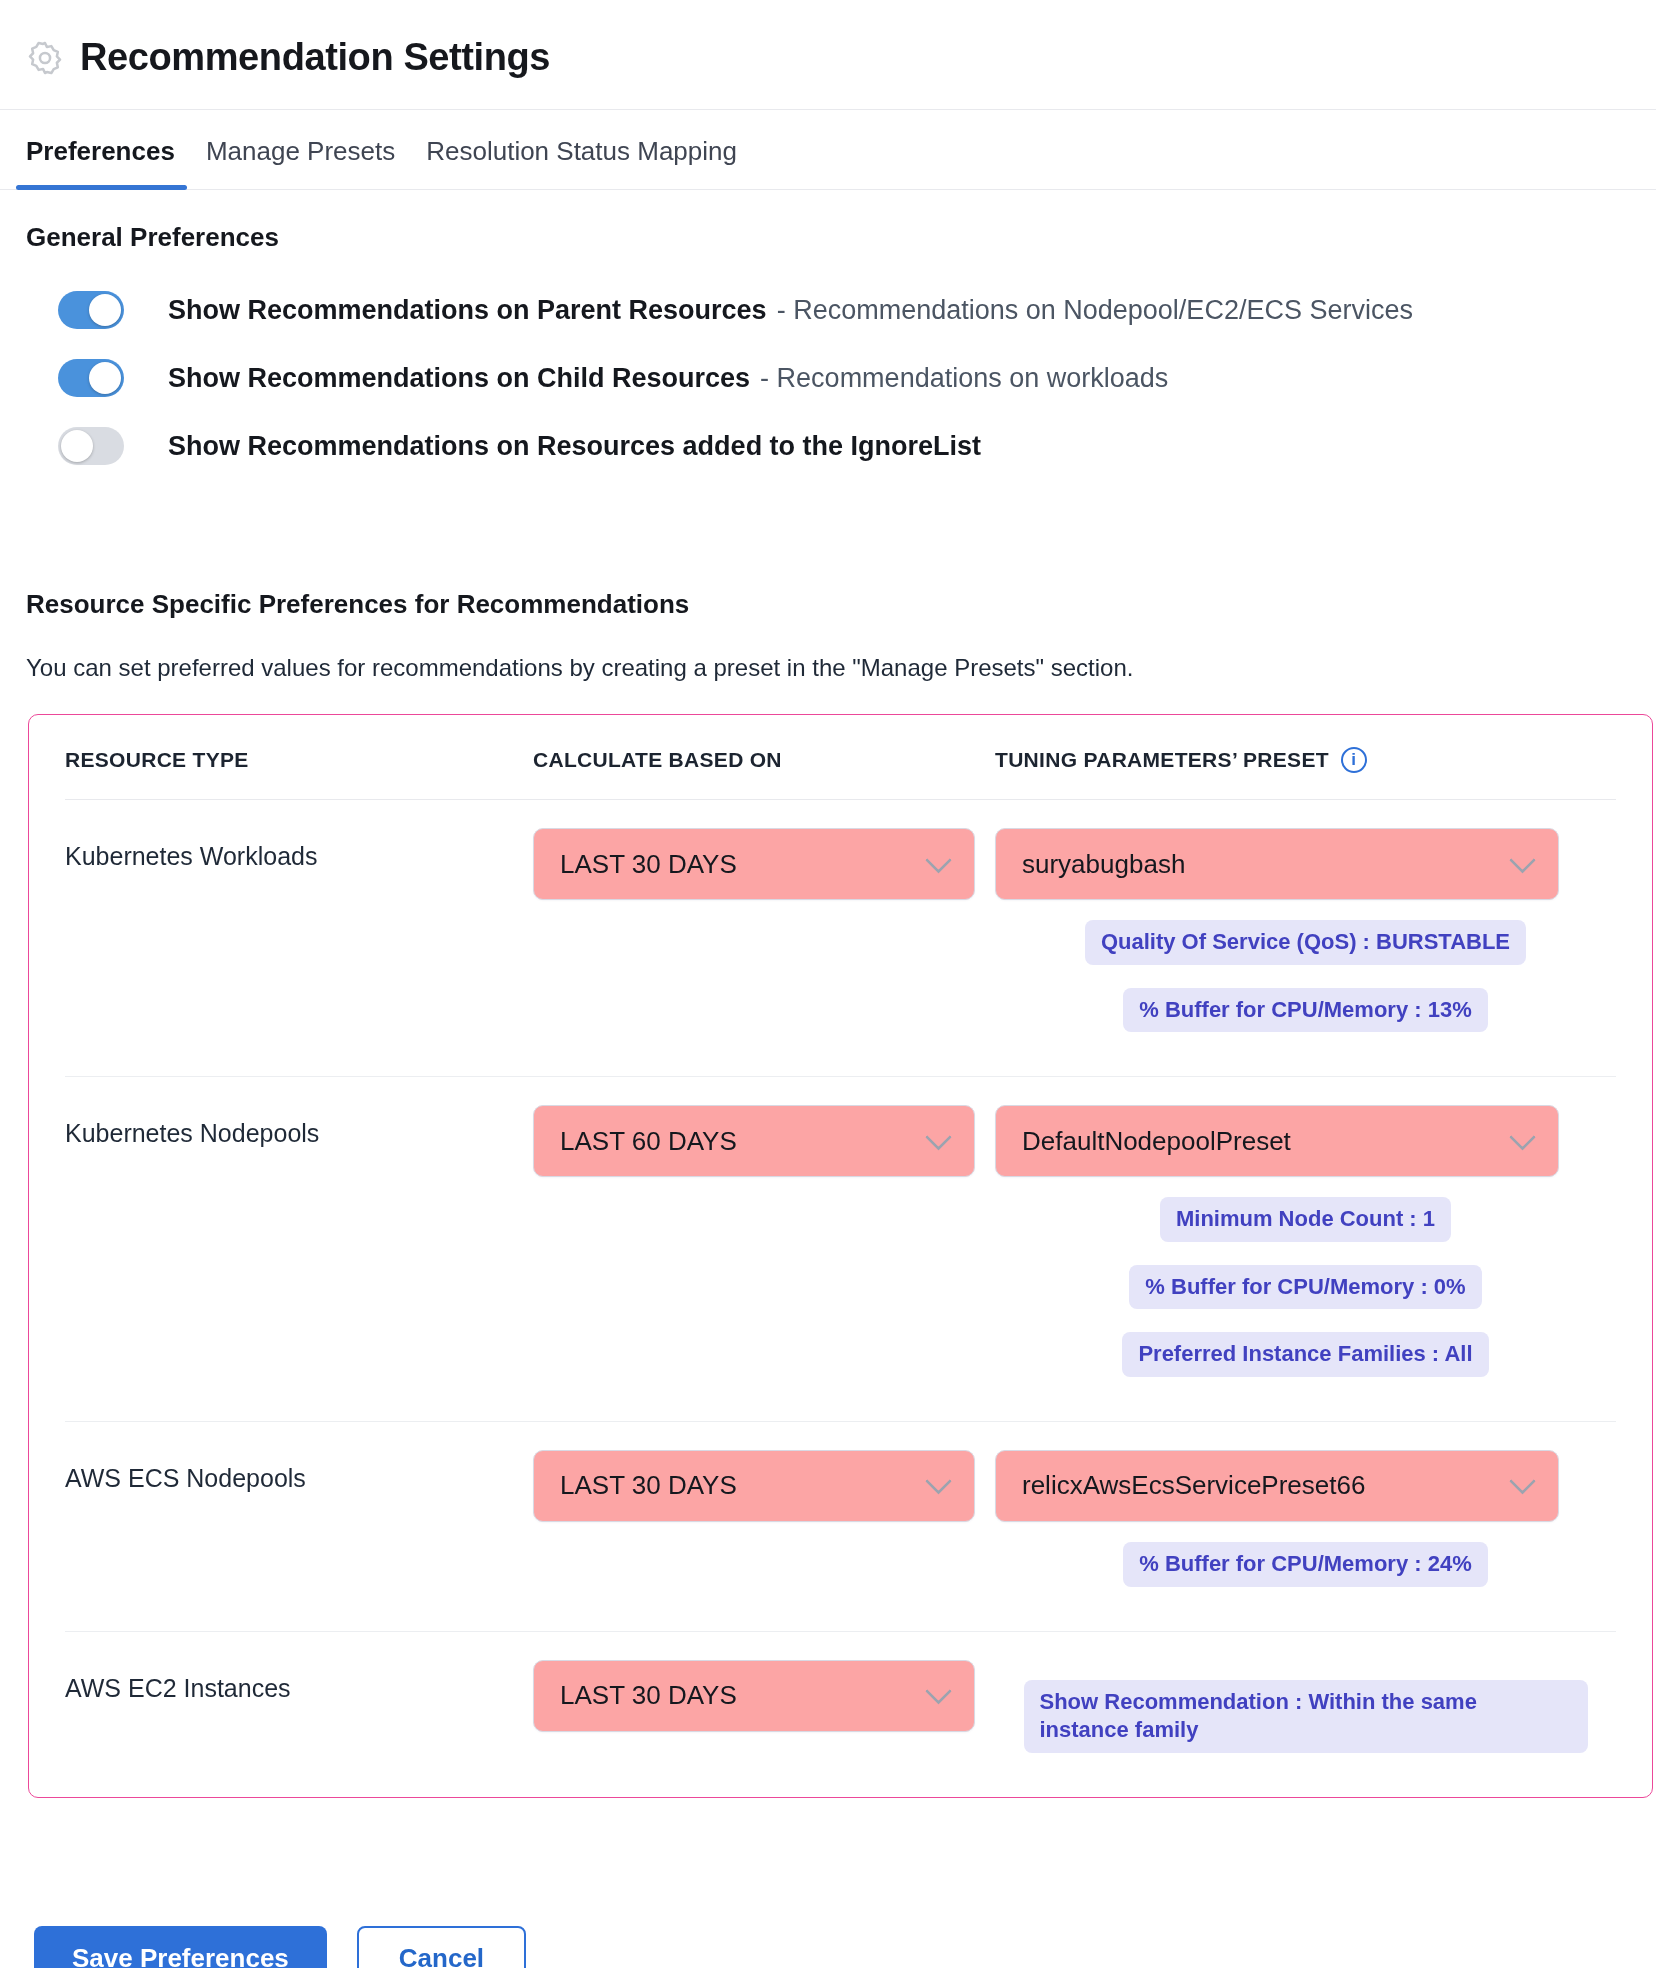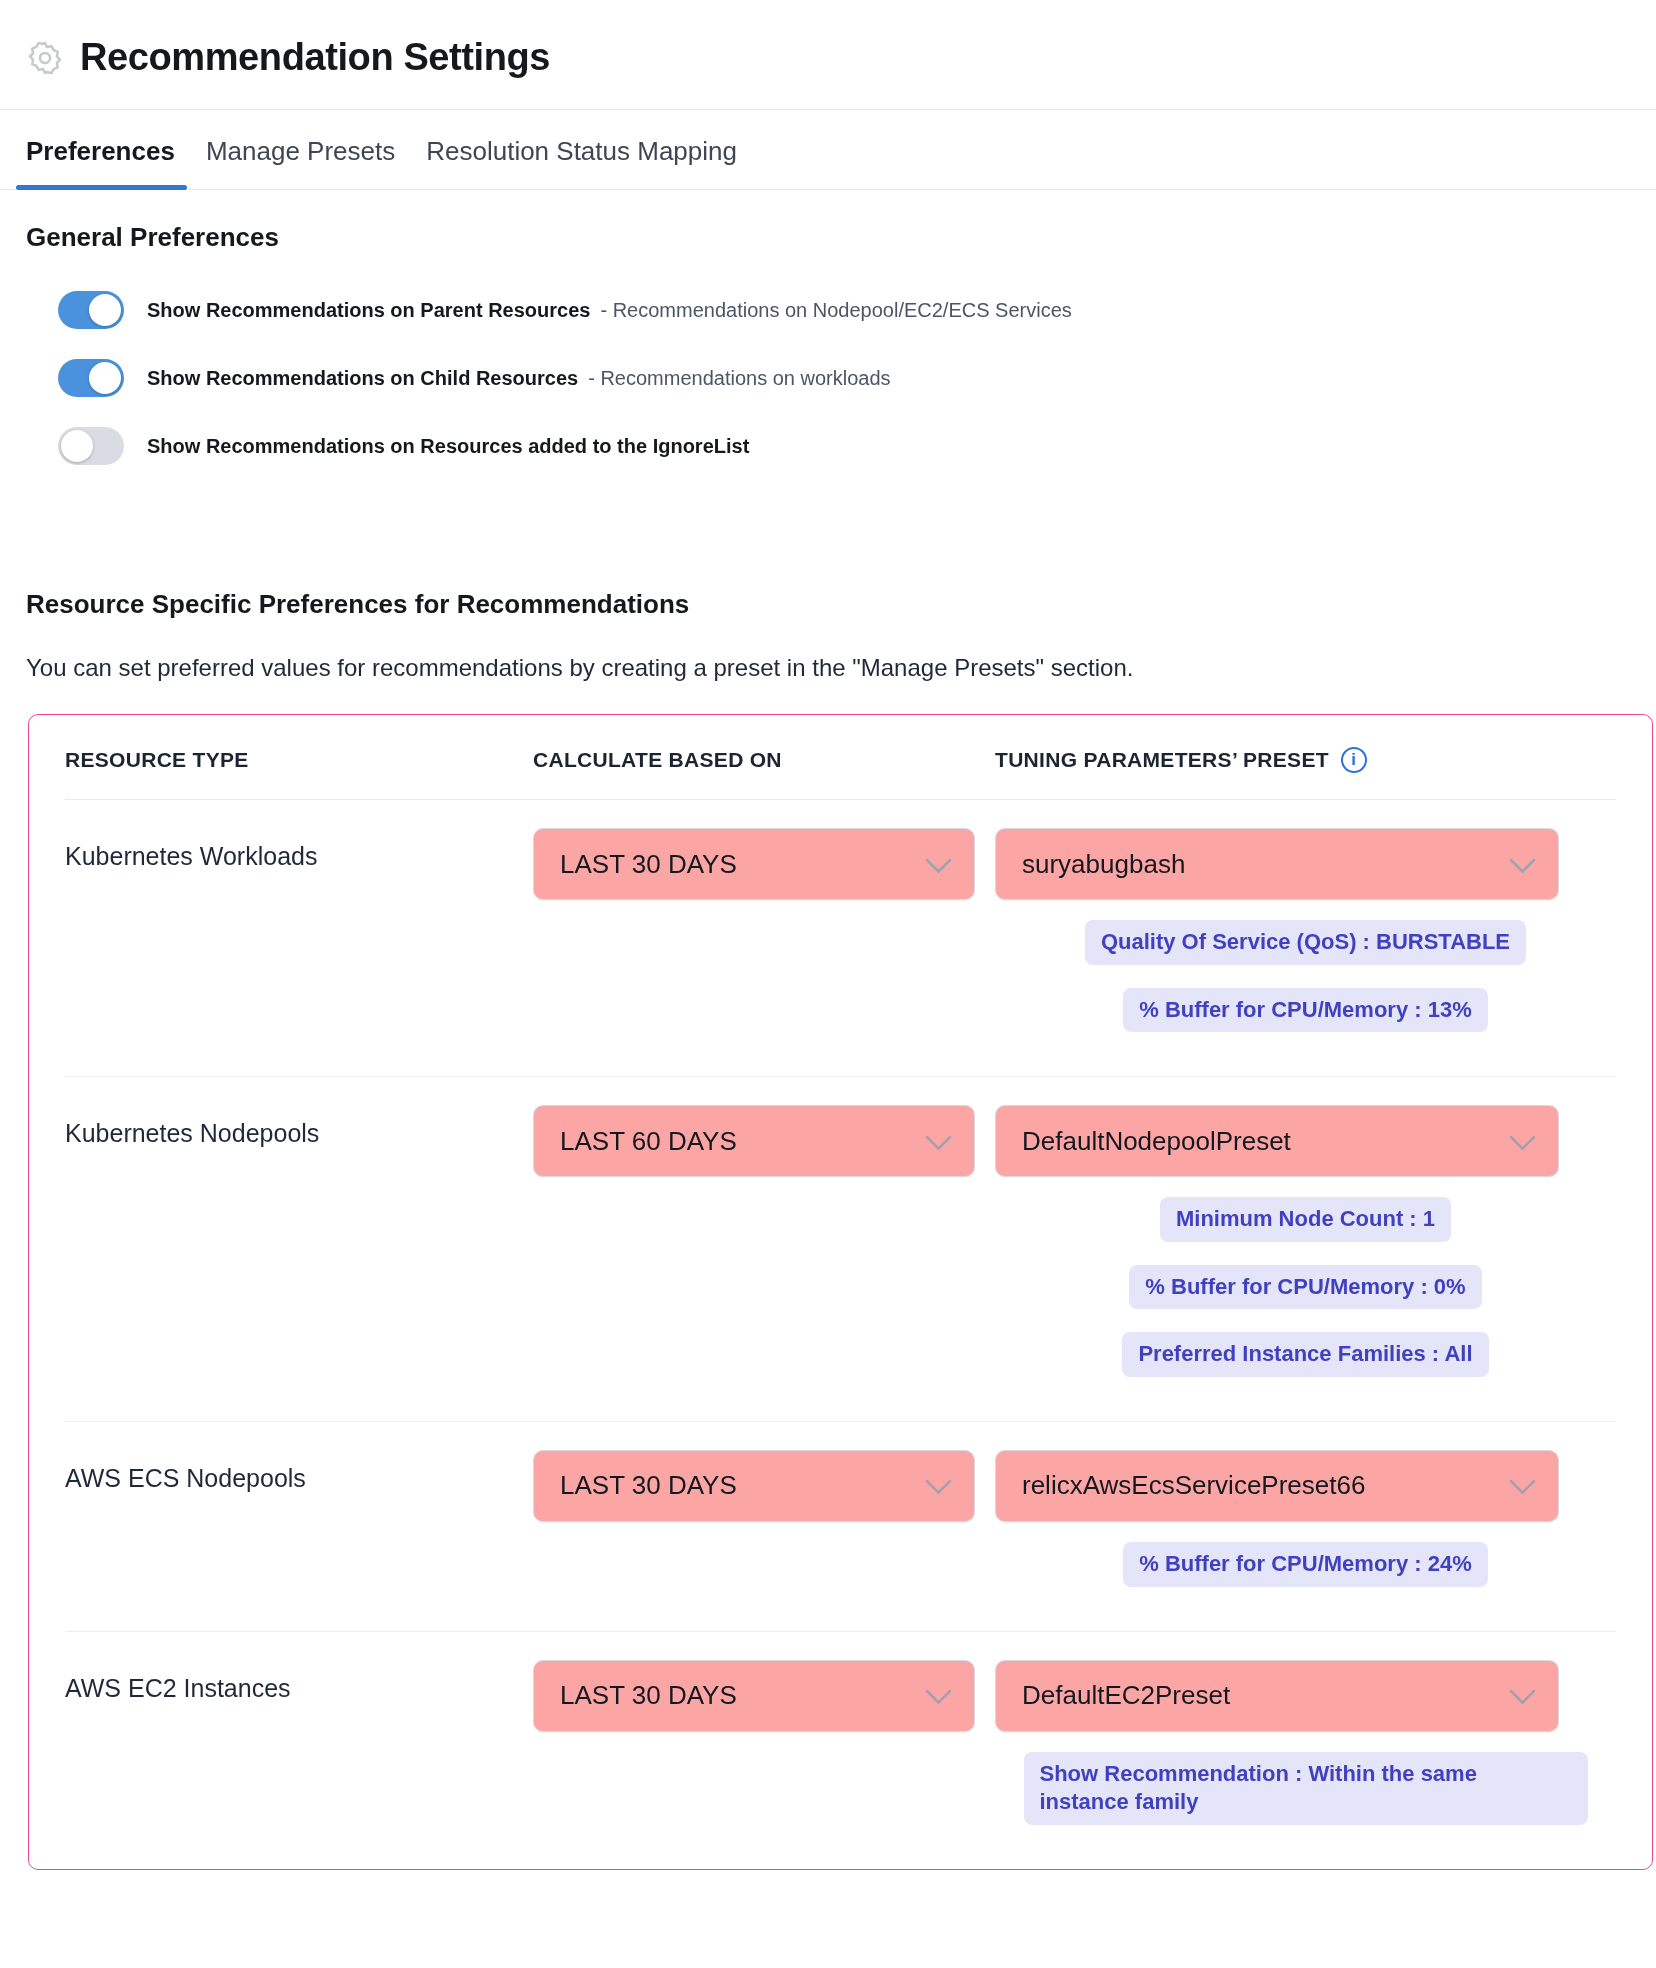--- a/index.html
+++ b/index.html
@@ -36,21 +36,21 @@
     background:#d9dce2; margin-left:32px; flex:0 0 auto; cursor:pointer;
     transition:background .15s;
   }
   .toggle .knob {
     position:absolute; top:3px; left:3px; width:32px; height:32px;
     background:#ffffff; border-radius:50%;
     box-shadow:0 1px 3px rgba(0,0,0,.25);
   }
   .toggle.on { background:#4a92dc; }
   .toggle.on .knob { left:31px; }
-  .toggle-label { margin-left:23px; font-size:20px; font-weight:700; color:#15181e; }
+  .toggle-label { margin-left:44px; font-size:27px; font-weight:700; color:#15181e; }
   .toggle-suffix { font-weight:400; color:#4b5563; margin-left:10px; }
 
   
   .res-heading { margin-top:124px; }
   .res-desc { font-size:24px; color:#1f2937; padding:0 26px; margin-top:34px; }
 
   
   .pref-table {
     margin:32px 26px 0 28px;
     border:1px solid #ec4899; border-radius:10px;
@@ -234,24 +234,20 @@
 
     <div class="t-row">
       <div class="res-label">AWS EC2 Instances</div>
       <div>
         <div class="select sel-period">
           <span class="sel-text">LAST 30 DAYS</span>
           <span class="chev"></span>
         </div>
       </div>
       <div>
-        <div class="select sel-preset">
-          <span class="sel-text">DefaultEC2Preset</span>
-          <span class="chev"></span>
-        </div>
         <div class="badges">
           <span class="badge full">Show Recommendation : Within the same instance family</span>
         </div>
       </div>
     </div>
 
   </div>
 
   <div class="footer">
     <button class="btn btn-primary">Save Preferences</button>

